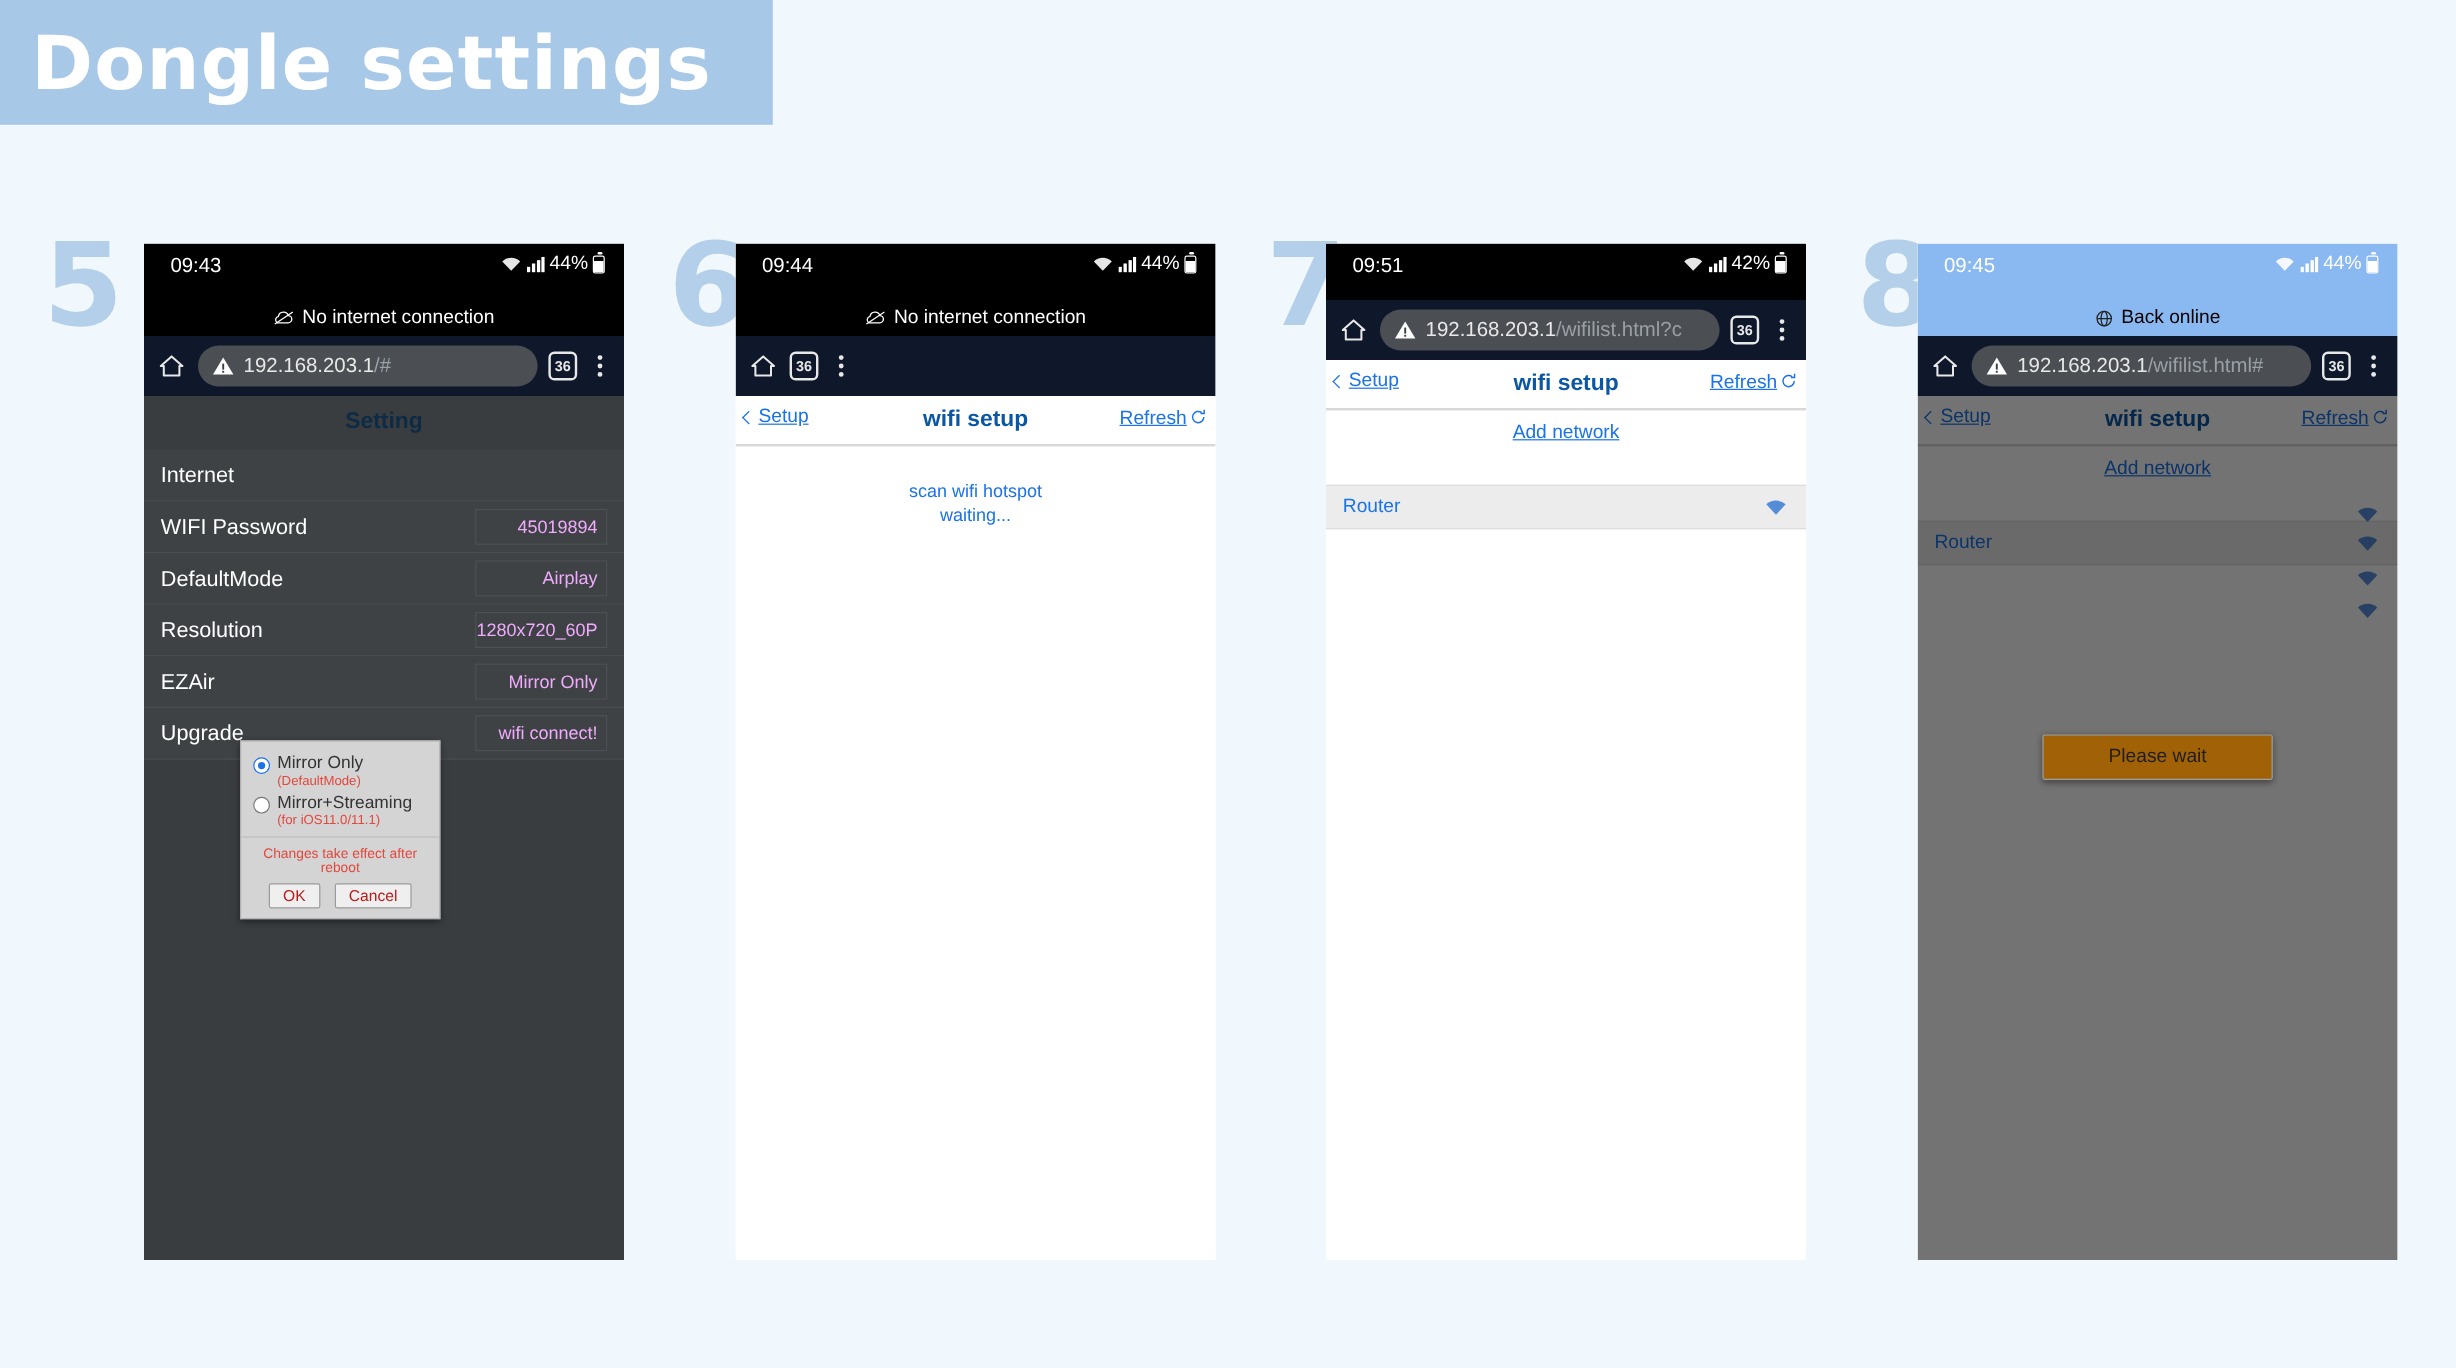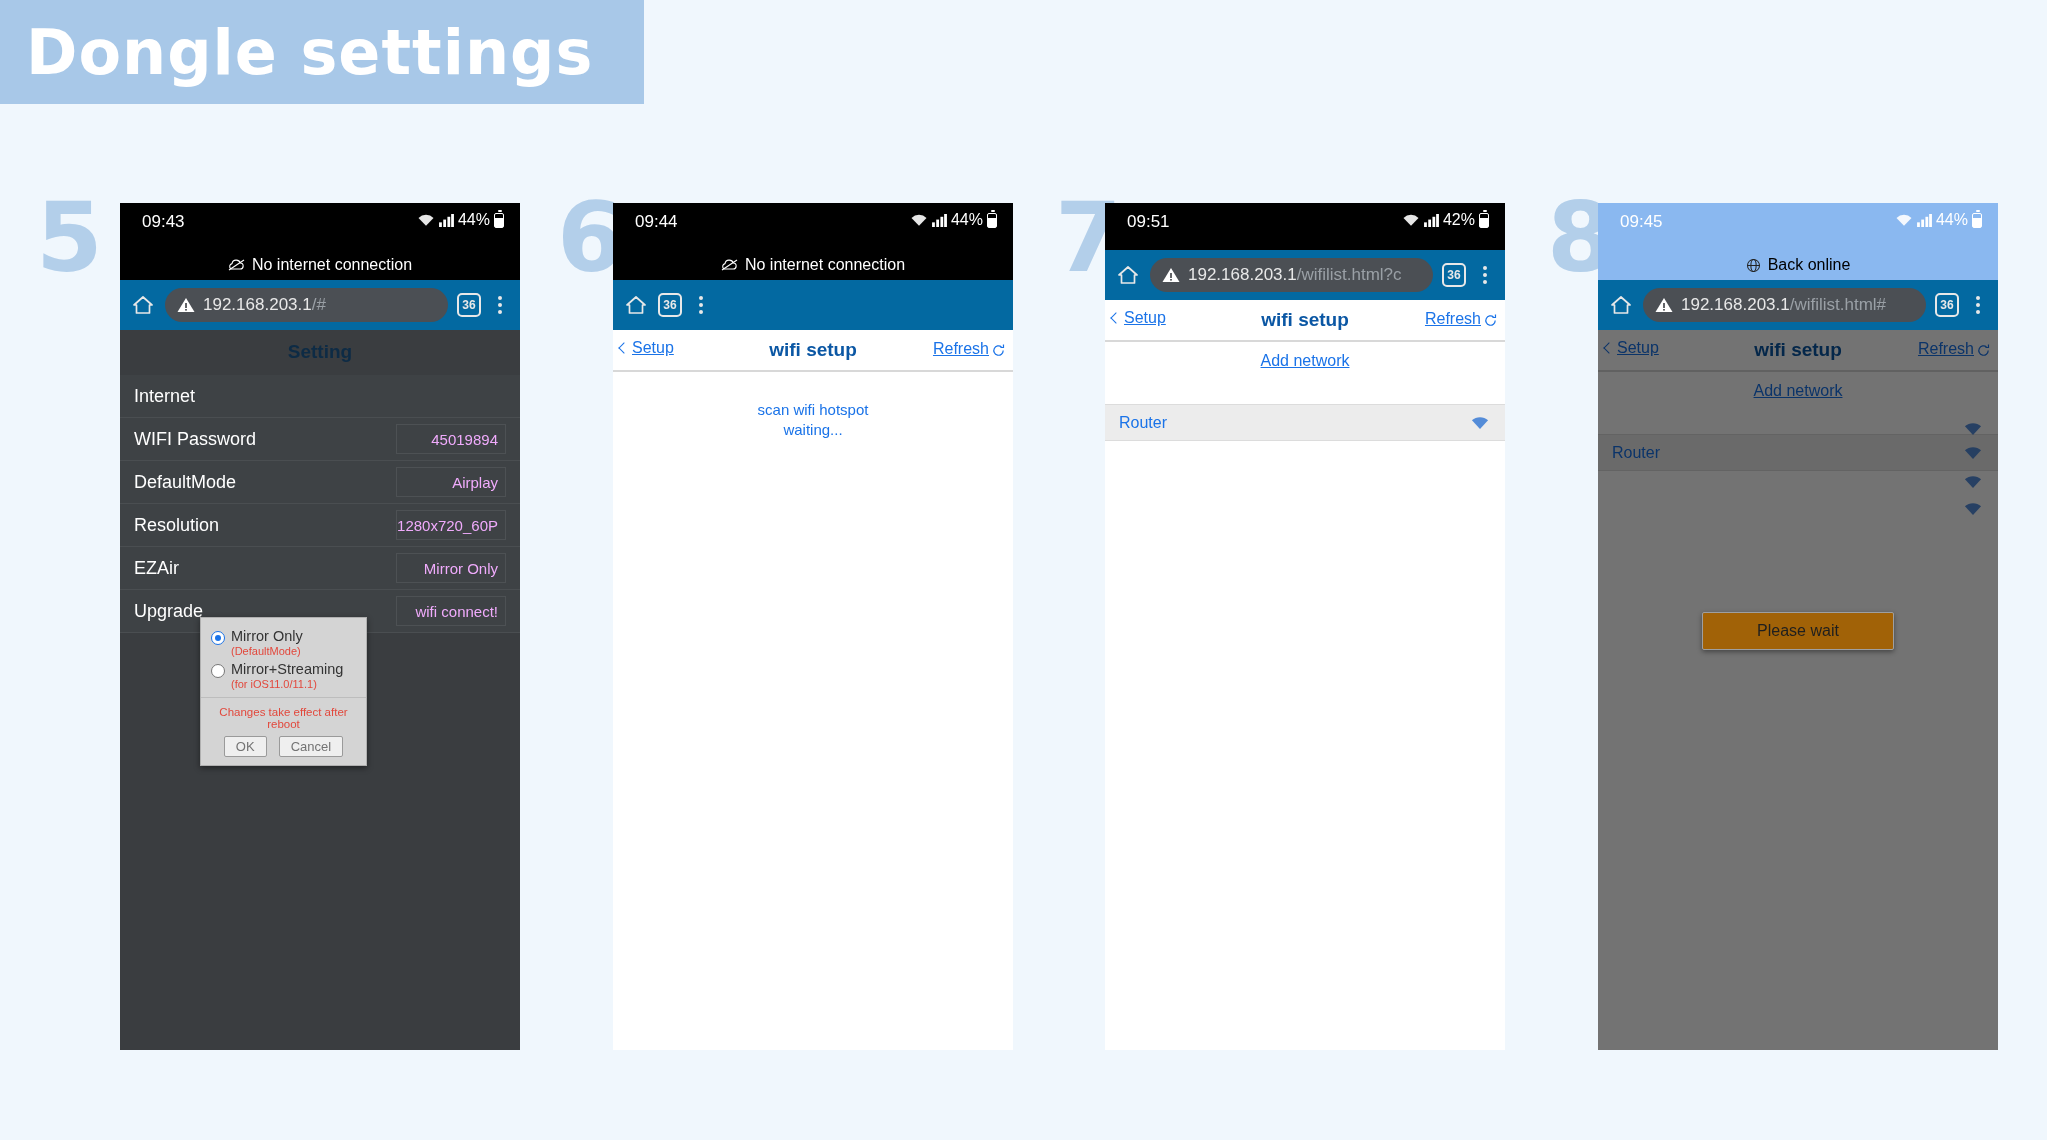--- a/index.html
+++ b/index.html
@@ -82,21 +82,21 @@
     font-size: 16px;
     height: 30px;
     display: flex; align-items: center; justify-content: center;
     gap: 7px;
   }
   .netbanner.online { background:#8ab8f0; color:#000; }
 
   
   .toolbar {
     height: 50px;
-    background: #0369a1;
+    background: #0f172a;
     display: flex; align-items: center;
     padding: 0 10px;
     gap: 9px;
   }
   .tb-home { width: 26px; height: 26px; flex: 0 0 auto; }
   .urlbar {
     flex: 1 1 auto;
     height: 34px;
     background: #4b4f54;
     border-radius: 17px;
@@ -179,21 +179,21 @@
   .modal-sep { height:1px; background:#bdbdbd; margin:6px 0 0; }
   .modal-note {
     color: #e2483c; font-size: 11.5px;
     text-align: center; padding: 8px 4px 6px;
   }
   .modal-btns { display:flex; justify-content:center; gap:12px; }
   .mbtn {
     background: #efefef;
     border: 1px solid #9a9a9a;
     border-radius: 2px;
-    font-size: 13px; color: #737373;
+    font-size: 13px; color: #b91c1c;
     padding: 2px 11px;
   }
 
   
   .page-light { background: #ffffff; height: 720px; position: relative; }
   .wifi-head {
     position: relative;
     height: 42px;
     display: flex; align-items: center;
     border-bottom: 2px solid #d8d8d8;
@@ -206,21 +206,21 @@
   .chev-left { display:inline-block; width:8px; height:8px;
     border-left:1.7px solid #1a73e8; border-bottom:1.7px solid #1a73e8;
     transform: rotate(45deg); }
   .wh-back .lnk { text-decoration: underline; }
   .wh-title {
     width: 100%; text-align: center;
     color: #0b57a4; font-size: 19px; font-weight: bold;
   }
   .wh-refresh {
     position: absolute; right: 7px; top: 10px;
-    display: flex; align-items: flex-end; gap: 2px;
+    display: flex; align-items: flex-start; gap: 2px;
     color: #1a73e8; font-size: 16px;
   }
   .wh-refresh .lnk { text-decoration: underline; }
   .refresh-ico { width: 15px; height: 15px; display:inline-block; }
 
   .scan-msg {
     text-align: center;
     color: #1a73e8; font-size: 15px;
     line-height: 1.35;
     padding-top: 28px;

